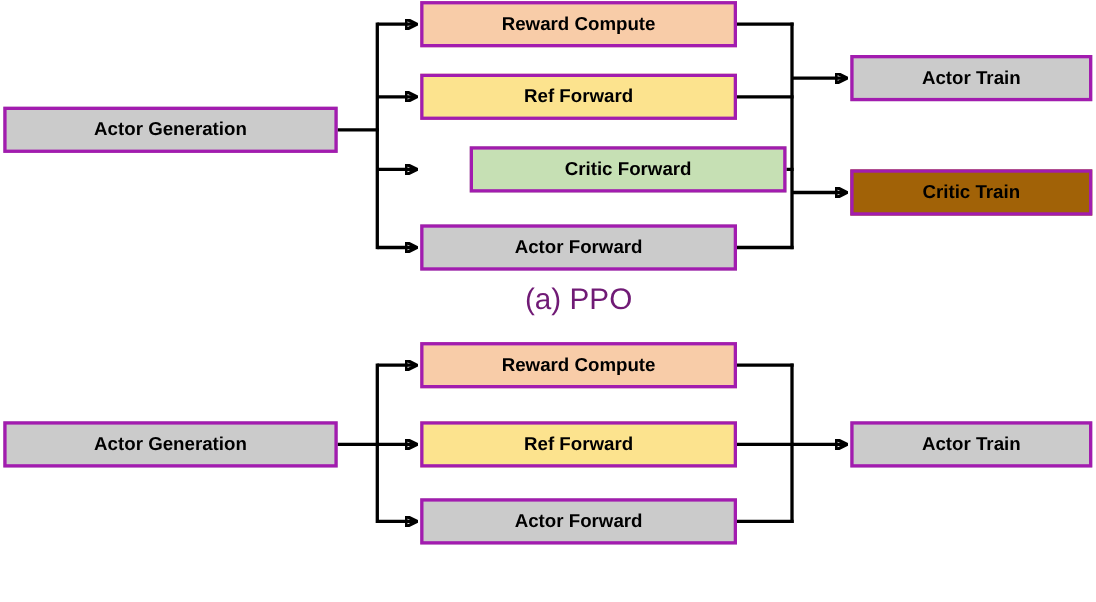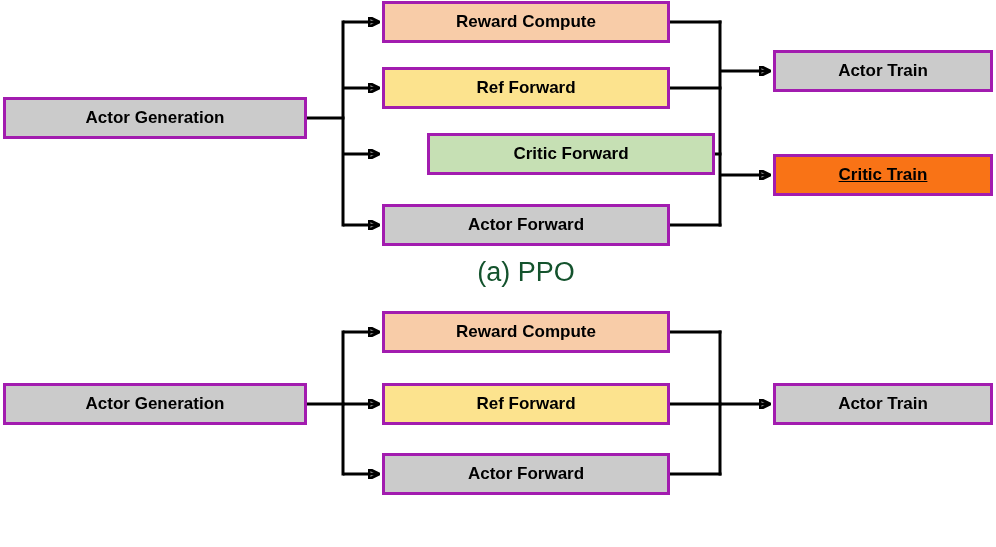--- a/index.html
+++ b/index.html
@@ -58,21 +58,21 @@
   .grpo-ref         { left: 382px; top: 383px; width: 288px; height: 42px; }
   .grpo-actor-fwd   { left: 382px; top: 453px; width: 288px; height: 42px; }
   .grpo-actor-train { left: 773px; top: 383px; width: 220px; height: 42px; }
   .caption {
     position: absolute;
     width: 372px;
     left: 340px;
     text-align: center;
     font-size: 27px;
     font-weight: normal;
-    color: #14532d;
+    color: #701a75;
   }
   .caption-a { top: 257px; }
   .caption-b { top: 507px; }
 </style>
 </head>
 <body>
 
 <div class="canvas">
 
   <svg class="connectors" viewBox="0 0 996 547" xmlns="http://www.w3.org/2000/svg">
@@ -115,21 +115,21 @@
       <path class="arrow" d="M720 404 H768" marker-end="url(#arrowhead)"></path>
     </g>
   </svg>
 
   <div class="box ppo-gen" style="background: rgb(203, 203, 203);">Actor Generation</div>
   <div class="box ppo-reward" style="background: rgb(248, 204, 168);">Reward Compute</div>
   <div class="box ppo-ref" style="background: rgb(252, 227, 142);">Ref Forward</div>
   <div class="box ppo-critic-fwd" style="background: rgb(198, 224, 180);">Critic Forward</div>
   <div class="box ppo-actor-fwd" style="background: rgb(203, 203, 203);">Actor Forward</div>
   <div class="box ppo-actor-train" style="background: rgb(203, 203, 203);">Actor Train</div>
-  <div class="box ppo-critic-train" style="background: #f97316; text-decoration: underline;">Critic Train</div>
+  <div class="box ppo-critic-train" style="background: #a16207;">Critic Train</div>
   <div class="caption caption-a">(a) PPO</div>
 
   <div class="box grpo-gen" style="background: rgb(203, 203, 203);">Actor Generation</div>
   <div class="box grpo-reward" style="background: rgb(248, 204, 168);">Reward Compute</div>
   <div class="box grpo-ref" style="background: rgb(252, 227, 142);">Ref Forward</div>
   <div class="box grpo-actor-fwd" style="background: rgb(203, 203, 203);">Actor Forward</div>
   <div class="box grpo-actor-train" style="background: rgb(203, 203, 203);">Actor Train</div>
 
 </div>
 

